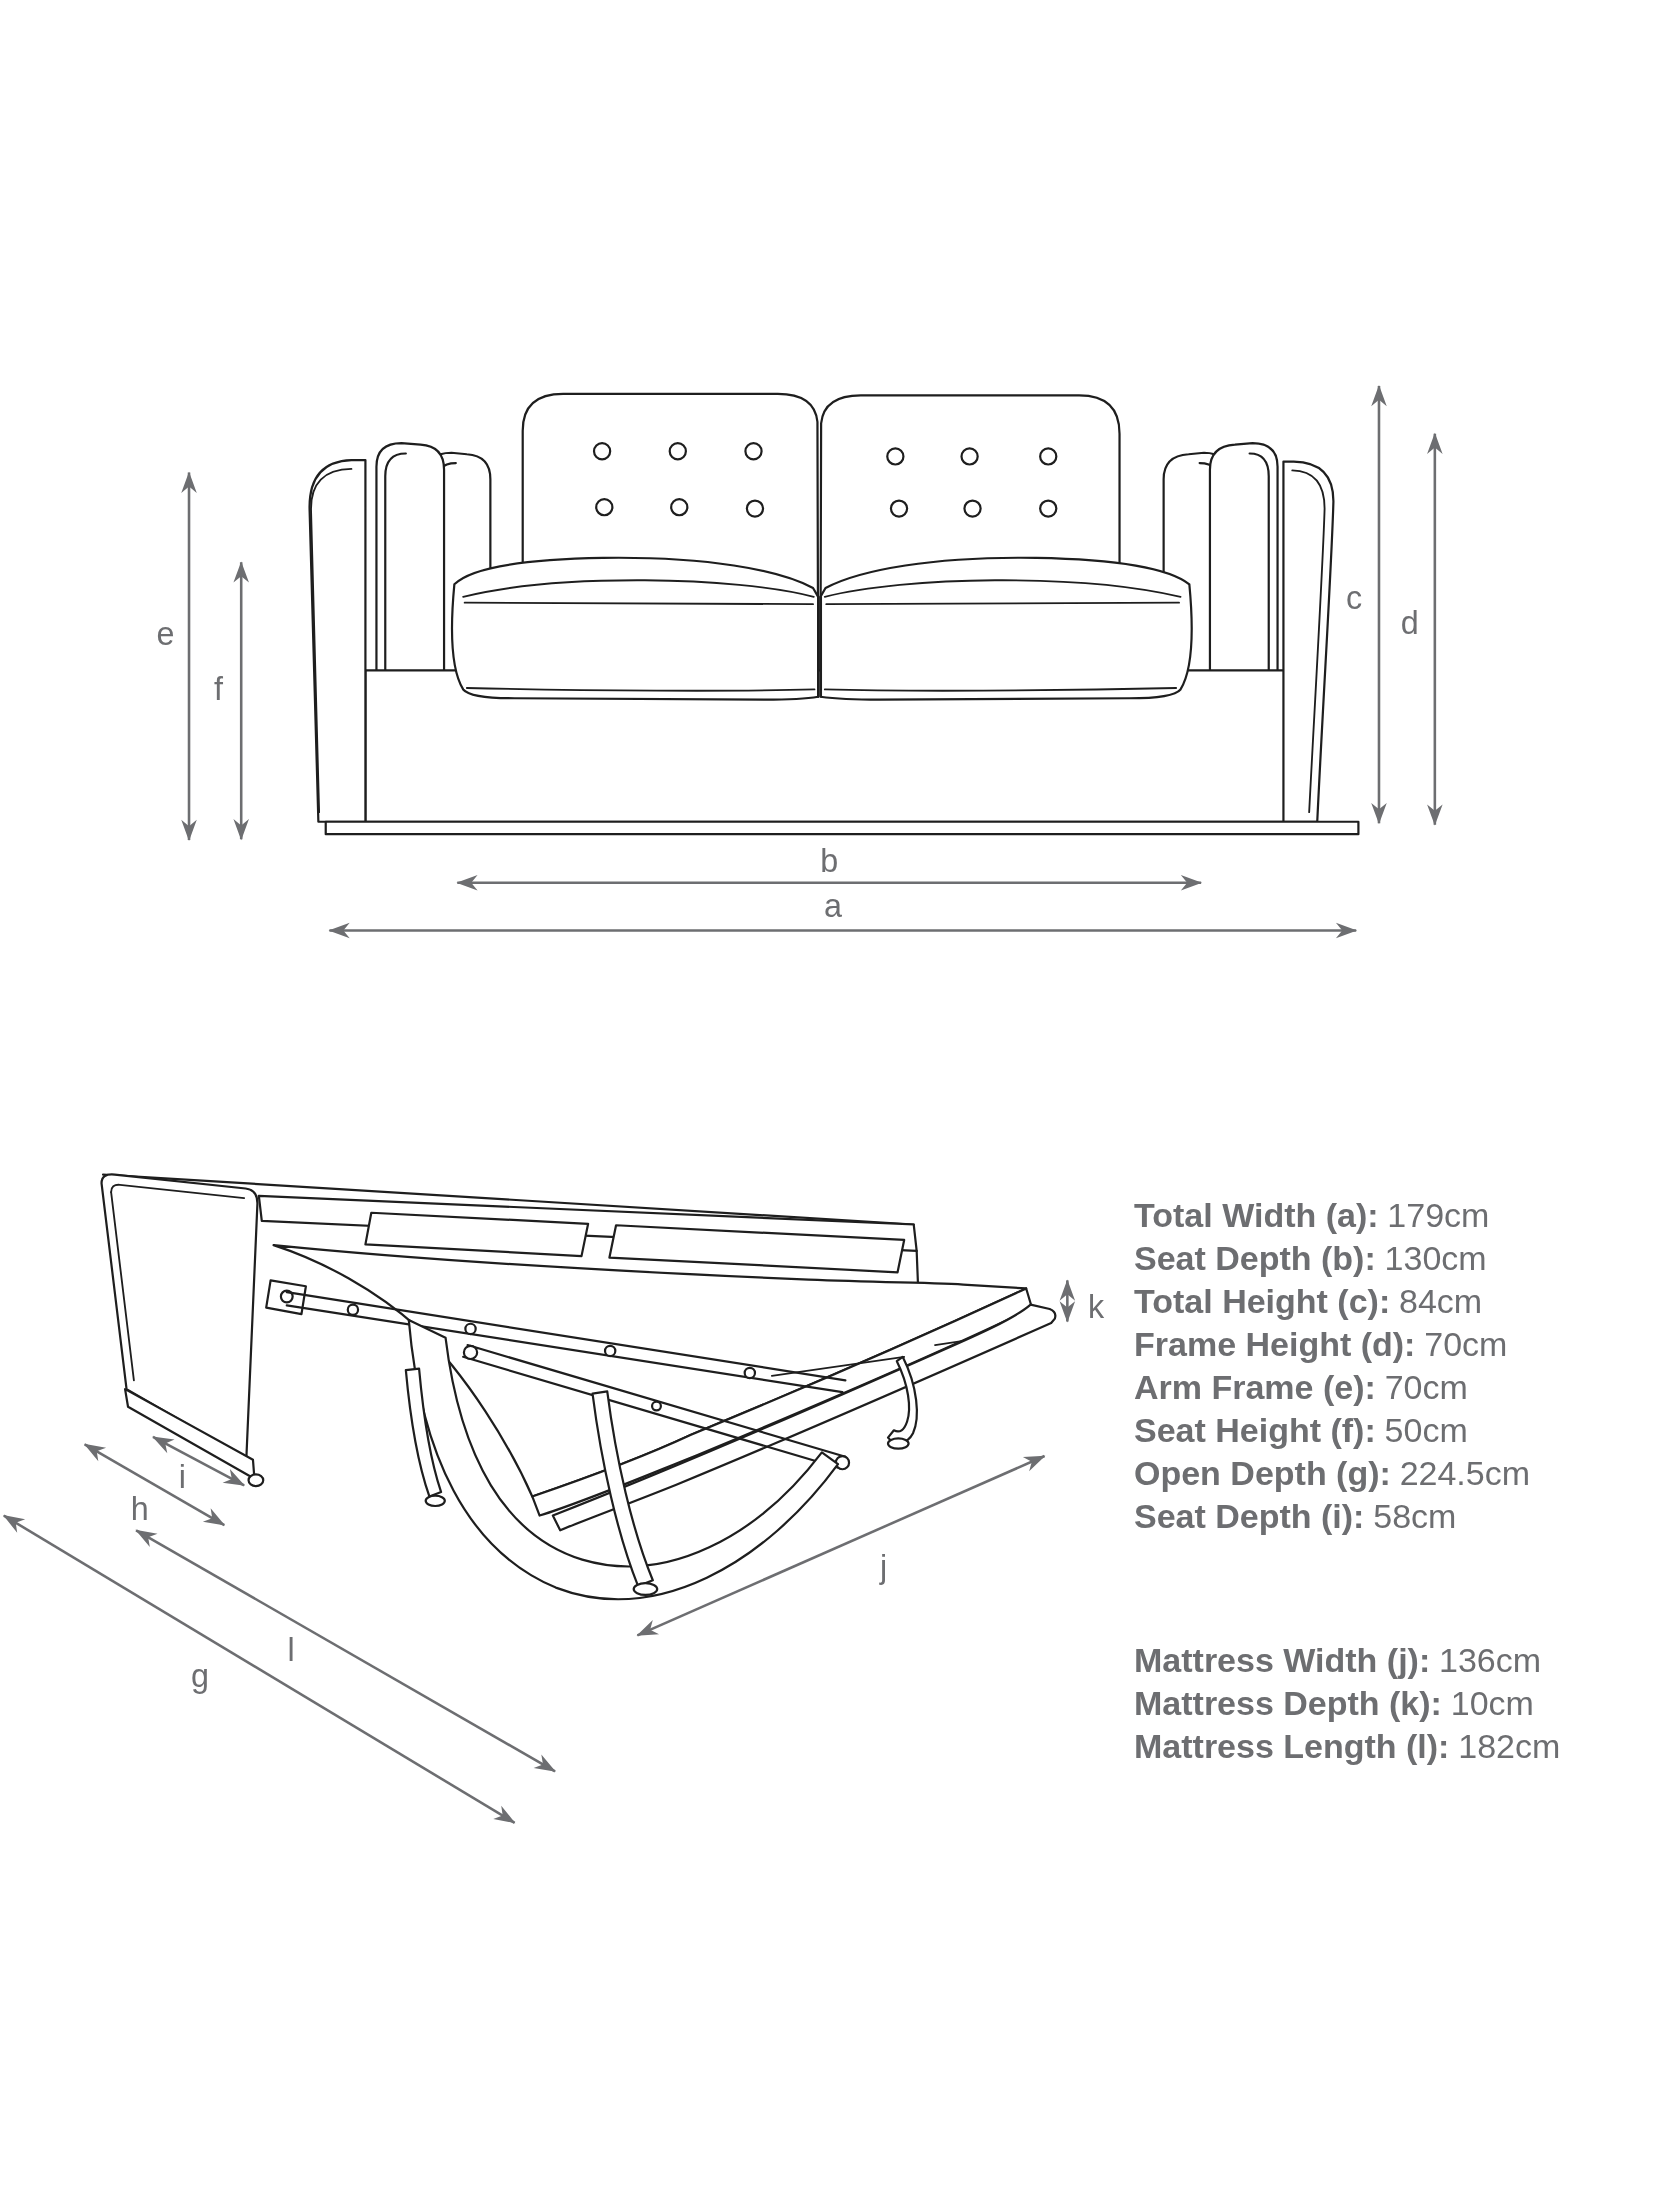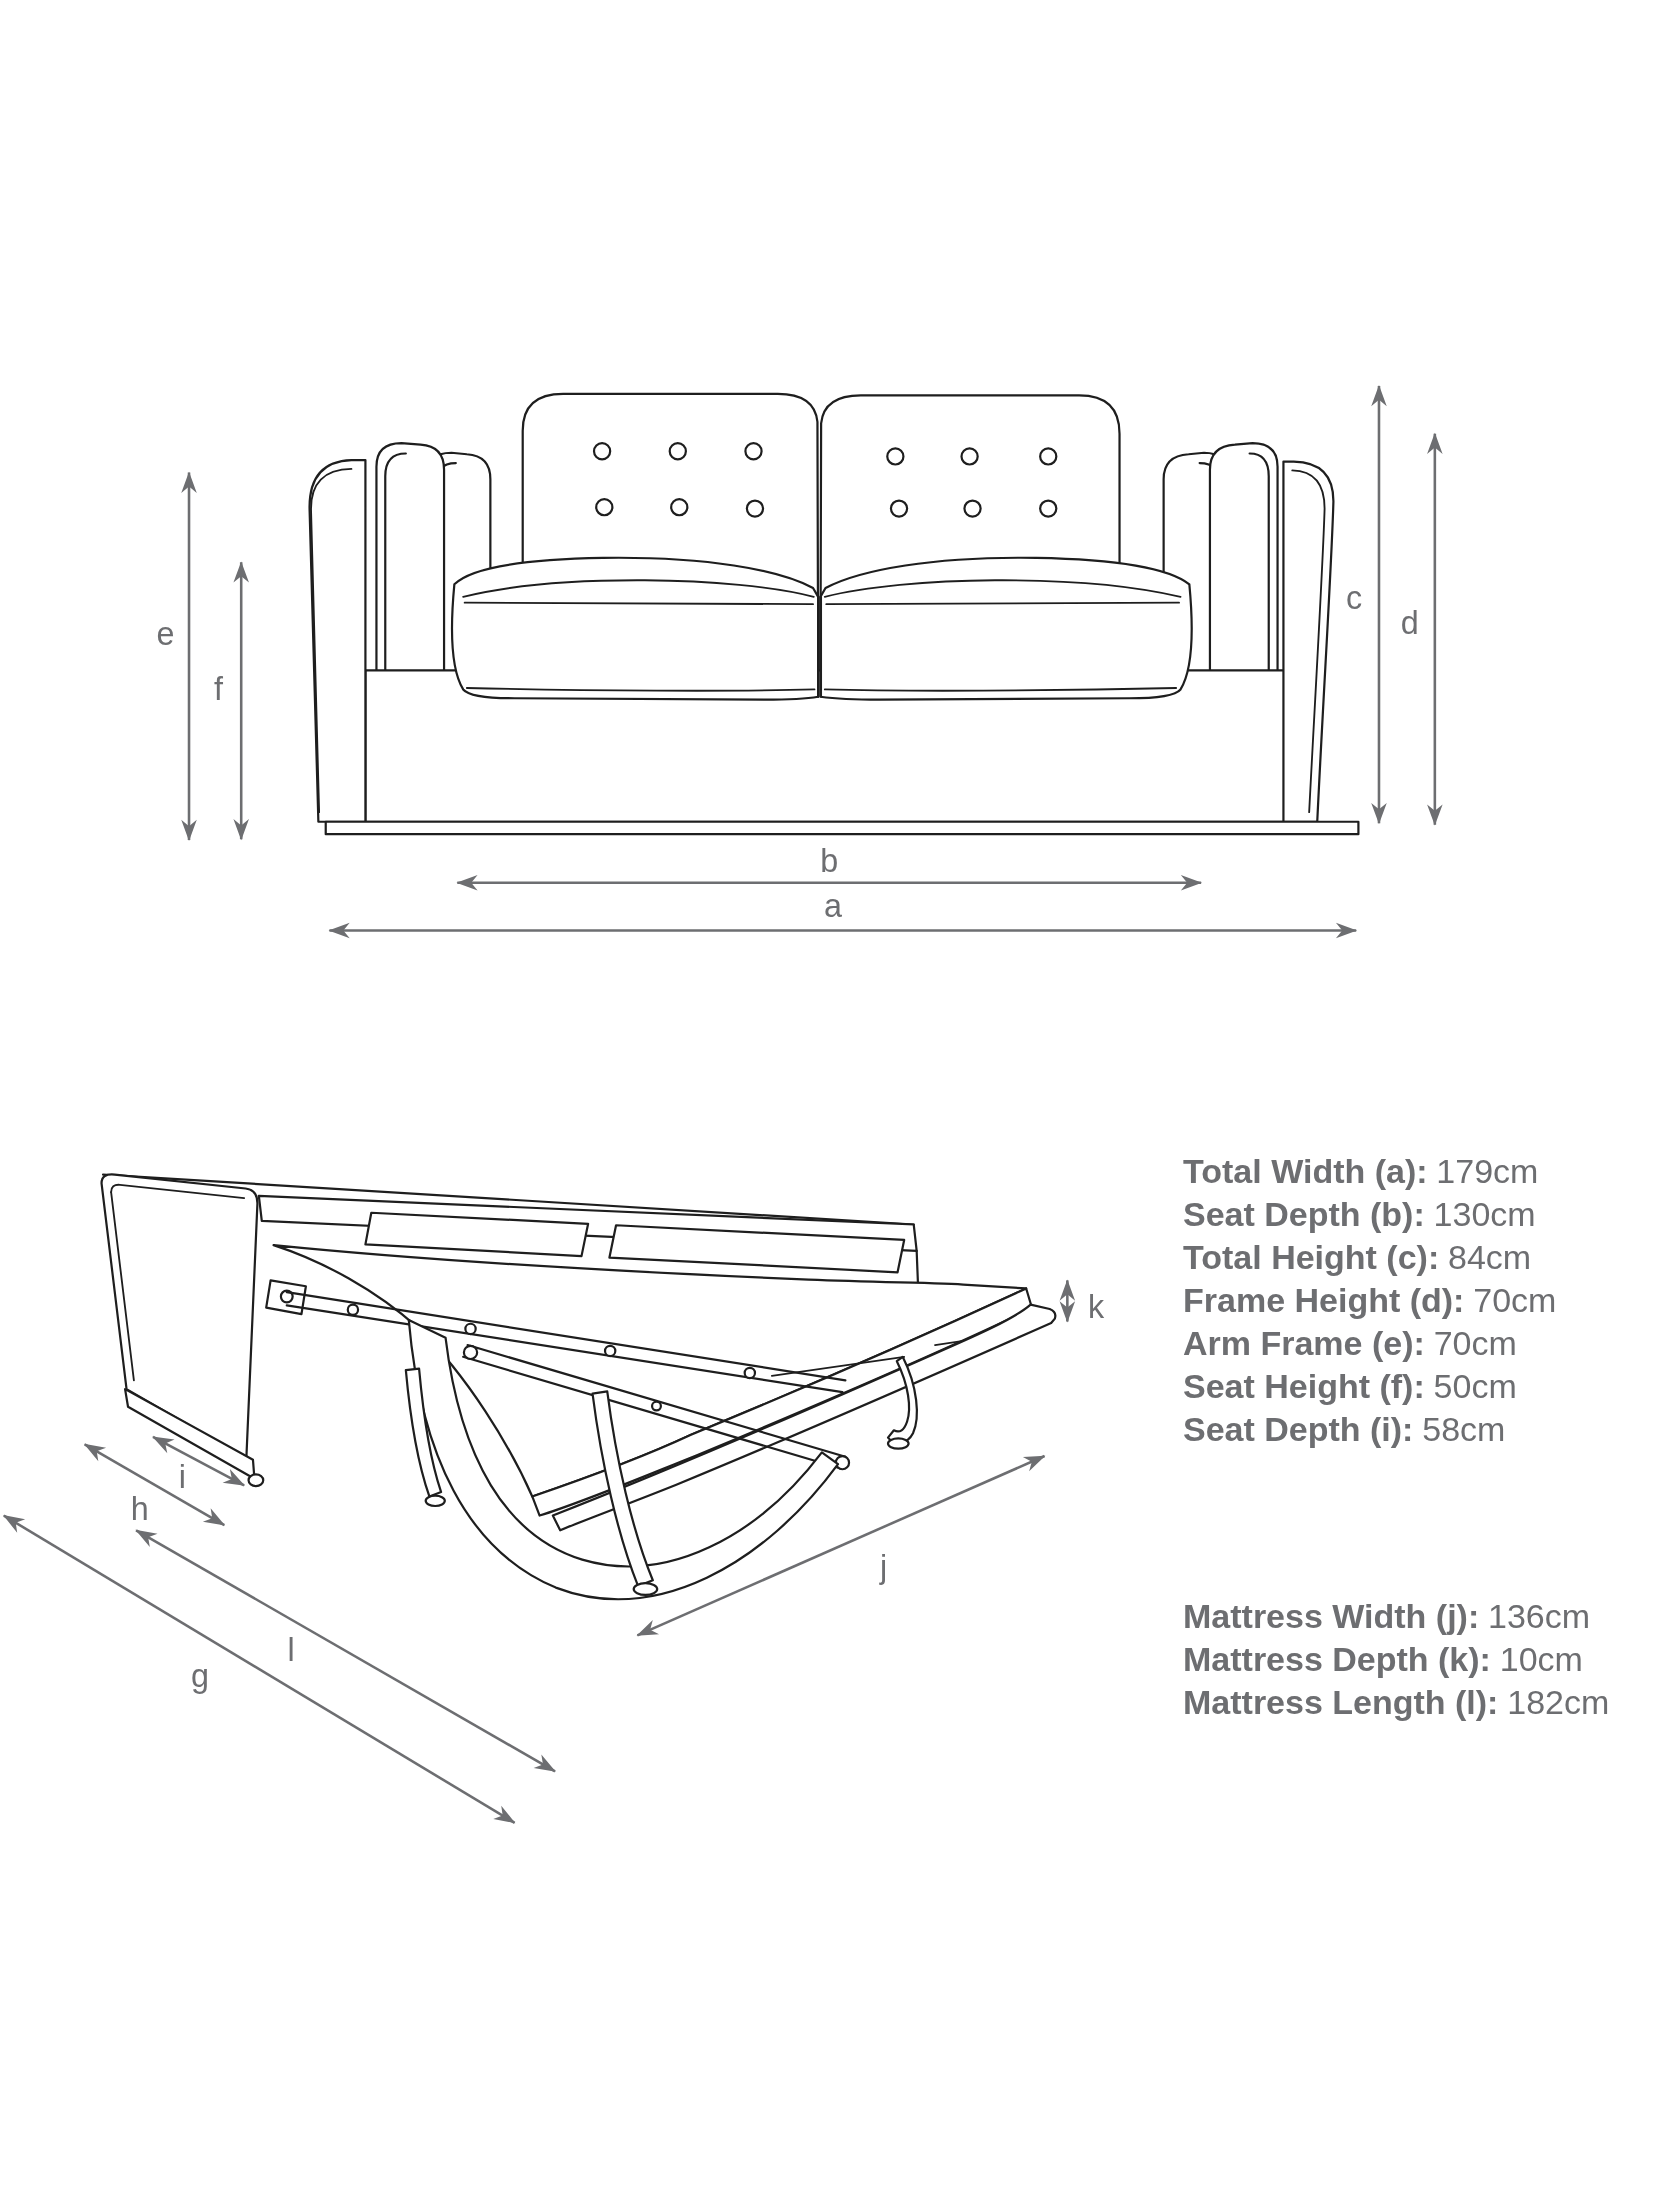--- a/index.html
+++ b/index.html
@@ -1,18 +1,18 @@
 <!DOCTYPE html>
 <html style="font-size:11.8px"><head>
 <meta charset="utf-8">
 <style>
   html,body{margin:0;padding:0;background:#ffffff;}
   .page{position:relative;width:1654px;height:2205px;background:#ffffff;overflow:hidden;
         font-family:"Liberation Sans", sans-serif;}
-  .specs{position:absolute;left:1183px;width:470px;color:#6d6e71;}
+  .specs{position:absolute;left:1134px;width:470px;color:#6d6e71;margin-top:44px;}
   .specs-group1{top:1150px;}
   .specs-group2{top:1595px;}
   .spec-row{height:43px;line-height:43px;font-size:34px;white-space:nowrap;}
   .specs-group2 .spec-row{height:43px;line-height:43px;}
   .spec-label{font-weight:bold;}
   .spec-value{font-weight:normal;margin-left:8.8px;}
   svg{position:absolute;left:0;top:0;}
   .art{stroke:#1e1e1e;stroke-width:3;fill:#ffffff;stroke-linejoin:round;stroke-linecap:round;}
   .artline{stroke:#1e1e1e;stroke-width:3;fill:none;stroke-linejoin:round;stroke-linecap:round;}
   .thin{stroke-width:2.5;}
@@ -199,20 +199,21 @@
     </g>
   </svg>
 
   <div class="specs specs-group1">
     <div class="spec-row"><span class="spec-label">Total Width (a):</span><span class="spec-value">179cm</span></div>
     <div class="spec-row"><span class="spec-label">Seat Depth (b):</span><span class="spec-value">130cm</span></div>
     <div class="spec-row"><span class="spec-label">Total Height (c):</span><span class="spec-value">84cm</span></div>
     <div class="spec-row"><span class="spec-label">Frame Height (d):</span><span class="spec-value">70cm</span></div>
     <div class="spec-row"><span class="spec-label">Arm Frame (e):</span><span class="spec-value">70cm</span></div>
     <div class="spec-row"><span class="spec-label">Seat Height (f):</span><span class="spec-value">50cm</span></div>
+    <div class="spec-row"><span class="spec-label">Open Depth (g):</span><span class="spec-value">224.5cm</span></div>
     <div class="spec-row"><span class="spec-label">Seat Depth (i):</span><span class="spec-value">58cm</span></div>
   </div>
 
   <div class="specs specs-group2">
     <div class="spec-row"><span class="spec-label">Mattress Width (j):</span><span class="spec-value">136cm</span></div>
     <div class="spec-row"><span class="spec-label">Mattress Depth (k):</span><span class="spec-value">10cm</span></div>
     <div class="spec-row"><span class="spec-label">Mattress Length (l):</span><span class="spec-value">182cm</span></div>
   </div>
 
 </div>

